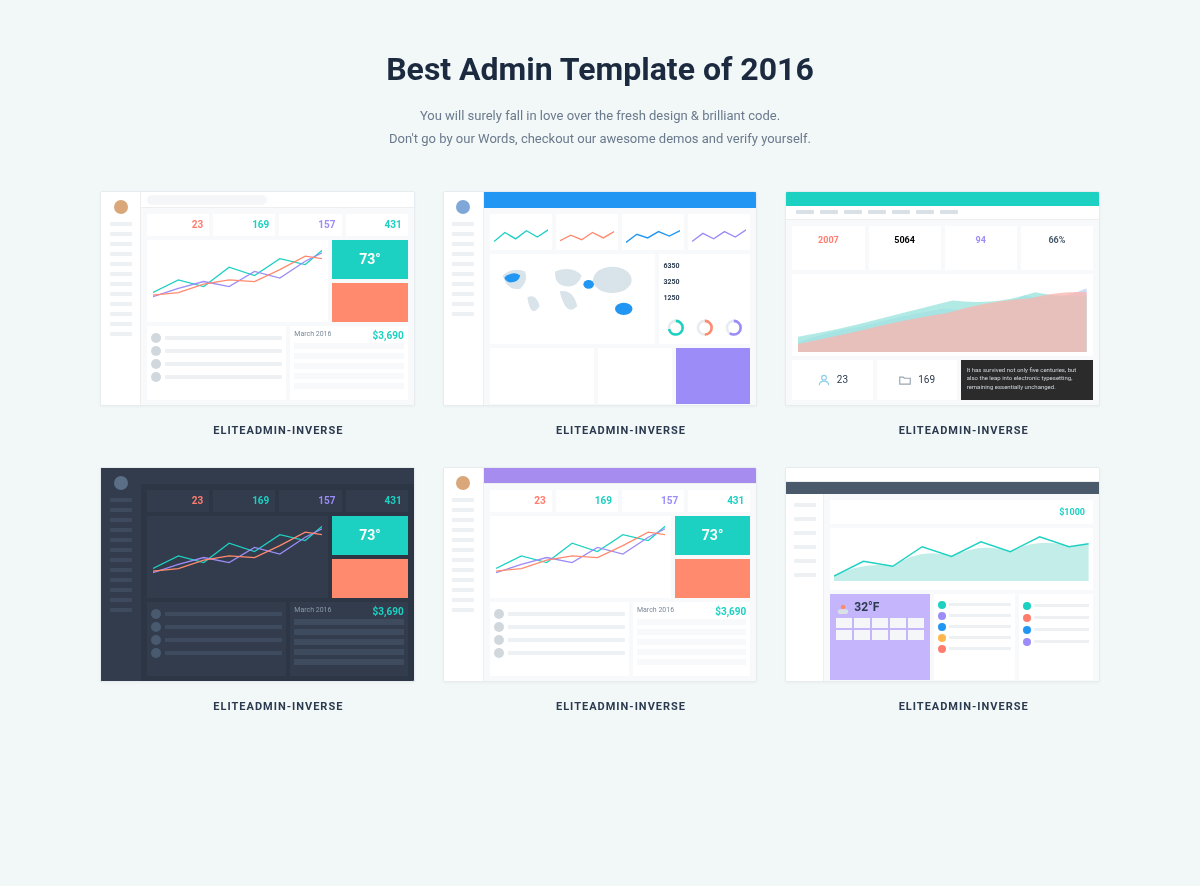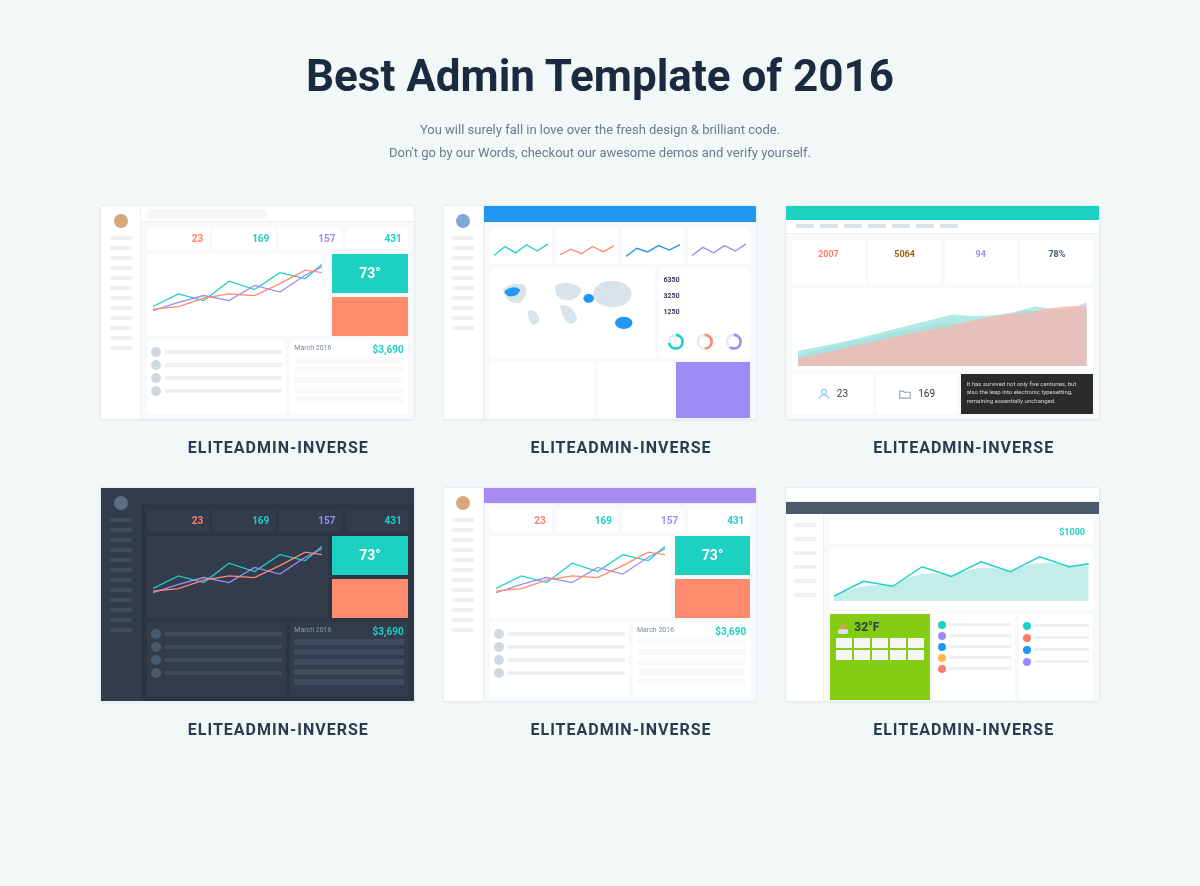--- a/index.html
+++ b/index.html
@@ -1,25 +1,25 @@
 <!DOCTYPE html>
 <html><head>
 <meta charset="utf-8">
 <style>
 * { margin: 0; padding: 0; box-sizing: border-box; }
 body { font-family: -apple-system, BlinkMacSystemFont, 'Segoe UI', Roboto, Arial, sans-serif; background: #f2f7f8; width: 1200px; height: 886px; overflow: hidden; }
 .container { padding: 50px 100px 30px; }
 .header { text-align: center; margin-bottom: 40px; }
 .eyebrow { color: #1dd1c2; font-size: 11px; font-weight: 700; letter-spacing: 1.2px; margin-bottom: 10px; }
-.title { color: #1b2a3f; font-size: 44px; font-weight: 700; margin-bottom: 16px; }
+.title { color: #1b2a3f; font-size: 32px; font-weight: 700; margin-bottom: 16px; }
 .subtitle { color: #6a7a8c; font-size: 13px; line-height: 1.8; }
 .grid { display: grid; grid-template-columns: repeat(3, 1fr); gap: 30px 28px; }
 .cell { display: flex; flex-direction: column; align-items: center; }
 .thumb { width: 100%; height: 215px; background: #fff; border: 1px solid #e6ecef; border-radius: 2px; position: relative; overflow: hidden; box-shadow: 0 1px 3px rgba(0,0,0,.04); }
-.caption { color: #2b3a4e; font-size: 16px; font-weight: 700; letter-spacing: 1px; margin-top: 18px; margin-left: 42px; }
+.caption { color: #2b3a4e; font-size: 11px; font-weight: 700; letter-spacing: 1px; margin-top: 18px; margin-left: 42px; }
 
 
 .t1 .sbar { position:absolute; left:0; top:0; width:40px; height:100%; background:#fff; border-right:1px solid #eee; }
 .t1 .sbar .av { width:14px; height:14px; border-radius:50%; background:#d9a77a; margin:8px auto; }
 .t1 .sbar .ln { width:22px; height:4px; background:#eef1f3; margin:6px auto; border-radius:1px; }
 .t1 .top { position:absolute; left:40px; top:0; right:0; height:16px; background:#fff; border-bottom:1px solid #eee; }
 .t1 .top .sr { position:absolute; left:6px; top:3px; width:120px; height:10px; background:#f4f6f8; border-radius:6px; }
 .t1 .body { position:absolute; left:40px; top:16px; right:0; bottom:0; background:#f7f9fb; padding:6px; }
 .t1 .stats { display:flex; gap:4px; margin-bottom:4px; }
 .t1 .stat { flex:1; background:#fff; height:22px; display:flex; align-items:center; justify-content:flex-end; padding:0 6px; font-size:10px; font-weight:700; }
@@ -57,21 +57,21 @@
 .t2 .b1{flex:1.4;background:#fff}.t2 .b2{flex:1;background:#fff}.t2 .b3{flex:1;background:#9b8cf7}
 
 
 .t3 .top{position:absolute;left:0;top:0;right:0;height:14px;background:#1dd1c2}
 .t3 .nav{position:absolute;left:0;top:14px;right:0;height:14px;background:#fff;border-bottom:1px solid #eee;display:flex;gap:6px;padding:0 10px;align-items:center}
 .t3 .nav span{width:18px;height:4px;background:#d9e0e6;border-radius:1px}
 .t3 .body{position:absolute;left:0;top:28px;right:0;bottom:0;background:#f7f9fb;padding:6px}
 .t3 .sts{display:flex;gap:4px;height:44px;margin-bottom:4px}
 .t3 .st{flex:1;background:#fff;display:flex;flex-direction:column;align-items:center;justify-content:center;gap:2px}
 .t3 .st .n{font-size:9px;font-weight:700}
-.t3 .c1{color:#ff7d6e}.t3 .c2{color:#a16207}.t3 .c3{color:#9b8cf7}.t3 .c4{color:#4a5a6a}
+.t3 .c1{color:#ff7d6e}.t3 .c2{color:#000000}.t3 .c3{color:#9b8cf7}.t3 .c4{color:#4a5a6a}
 .t3 .bars{display:flex;gap:1px;height:12px;align-items:flex-end;margin-top:2px}
 .t3 .bars span{flex:1;background:currentColor}
 .t3 .ar{height:82px;background:#fff;position:relative;margin-bottom:4px}
 .t3 .ar svg{position:absolute;inset:6px}
 .t3 .bt{display:flex;gap:4px;height:40px}
 .t3 .b1{flex:1;background:#fff;display:flex;align-items:center;justify-content:center;gap:6px;font-size:10px;color:#2b3a4e}
 .t3 .b2{flex:1;background:#fff;display:flex;align-items:center;justify-content:center;gap:6px;font-size:10px;color:#2b3a4e}
 .t3 .b3{flex:1.5;background:#2b2b2b;color:#cfd6dc;padding:6px;font-size:6px;line-height:1.4}
 
 
@@ -104,21 +104,21 @@
 .t6 .top{position:absolute;left:0;top:0;right:0;height:14px;background:#fff;border-bottom:1px solid #eee}
 .t6 .sub{position:absolute;left:0;top:14px;right:0;height:12px;background:#4a5a6a}
 .t6 .body{position:absolute;left:0;top:26px;right:0;bottom:0;background:#f7f9fb;display:flex}
 .t6 .sb{width:38px;background:#fff;border-right:1px solid #eee;display:flex;flex-direction:column;padding-top:4px}
 .t6 .sb .ln{width:22px;height:4px;background:#eef1f3;margin:5px auto}
 .t6 .mn{flex:1;padding:6px}
 .t6 .mn .s{background:#fff;height:24px;margin-bottom:4px;display:flex;align-items:center;justify-content:flex-end;padding:0 8px;font-size:9px;font-weight:700;color:#1dd1c2}
 .t6 .mn .c{background:#fff;height:62px;margin-bottom:4px;position:relative}
 .t6 .mn .c svg{position:absolute;inset:4px}
 .t6 .row{display:flex;gap:4px}
-.t6 .wth{flex:1.2;background:#84cc16;height:86px;padding:6px}
+.t6 .wth{flex:1.2;background:#c4b5fd;height:86px;padding:6px}
 .t6 .wth .big{font-size:12px;font-weight:700;color:#2b3a4e;display:flex;align-items:center;gap:4px}
 .t6 .wth .grid{display:grid;grid-template-columns:repeat(5,1fr);gap:2px;margin-top:4px}
 .t6 .wth .grid span{height:10px;background:#f4f6f8}
 .t6 .act{flex:1;background:#fff;height:86px;padding:4px}
 .t6 .act .r{display:flex;align-items:center;gap:3px;margin:3px 0}.t6 .act .d{width:8px;height:8px;border-radius:50%}.t6 .act .b{flex:1;height:3px;background:#eef1f3}
 .t6 .td{flex:.9;background:#fff;height:86px;padding:4px}
 .t6 .td .r{display:flex;align-items:center;gap:3px;margin:4px 0}.t6 .td .d{width:8px;height:8px;border-radius:50%}.t6 .td .b{flex:1;height:3px;background:#eef1f3}
 </style>
 </head>
 <body>
@@ -338,21 +338,21 @@
                 <div class="n">94</div>
                 <div class="bars">
                   <span style="height:45%"></span>
                   <span style="height:65%"></span>
                   <span style="height:85%"></span>
                   <span style="height:50%"></span>
                   <span style="height:75%"></span>
                 </div>
               </div>
             <div class="st c4">
-                <div class="n">78%</div>
+                <div class="n">66%</div>
                 <div class="bars">
                   <span style="height:40%;background:#4a5a6a"></span>
                   <span style="height:70%;background:#4a5a6a"></span>
                   <span style="height:55%;background:#4a5a6a"></span>
                   <span style="height:85%;background:#4a5a6a"></span>
                   <span style="height:60%;background:#4a5a6a"></span>
                 </div>
               </div>
           </div>
           <div class="ar">

